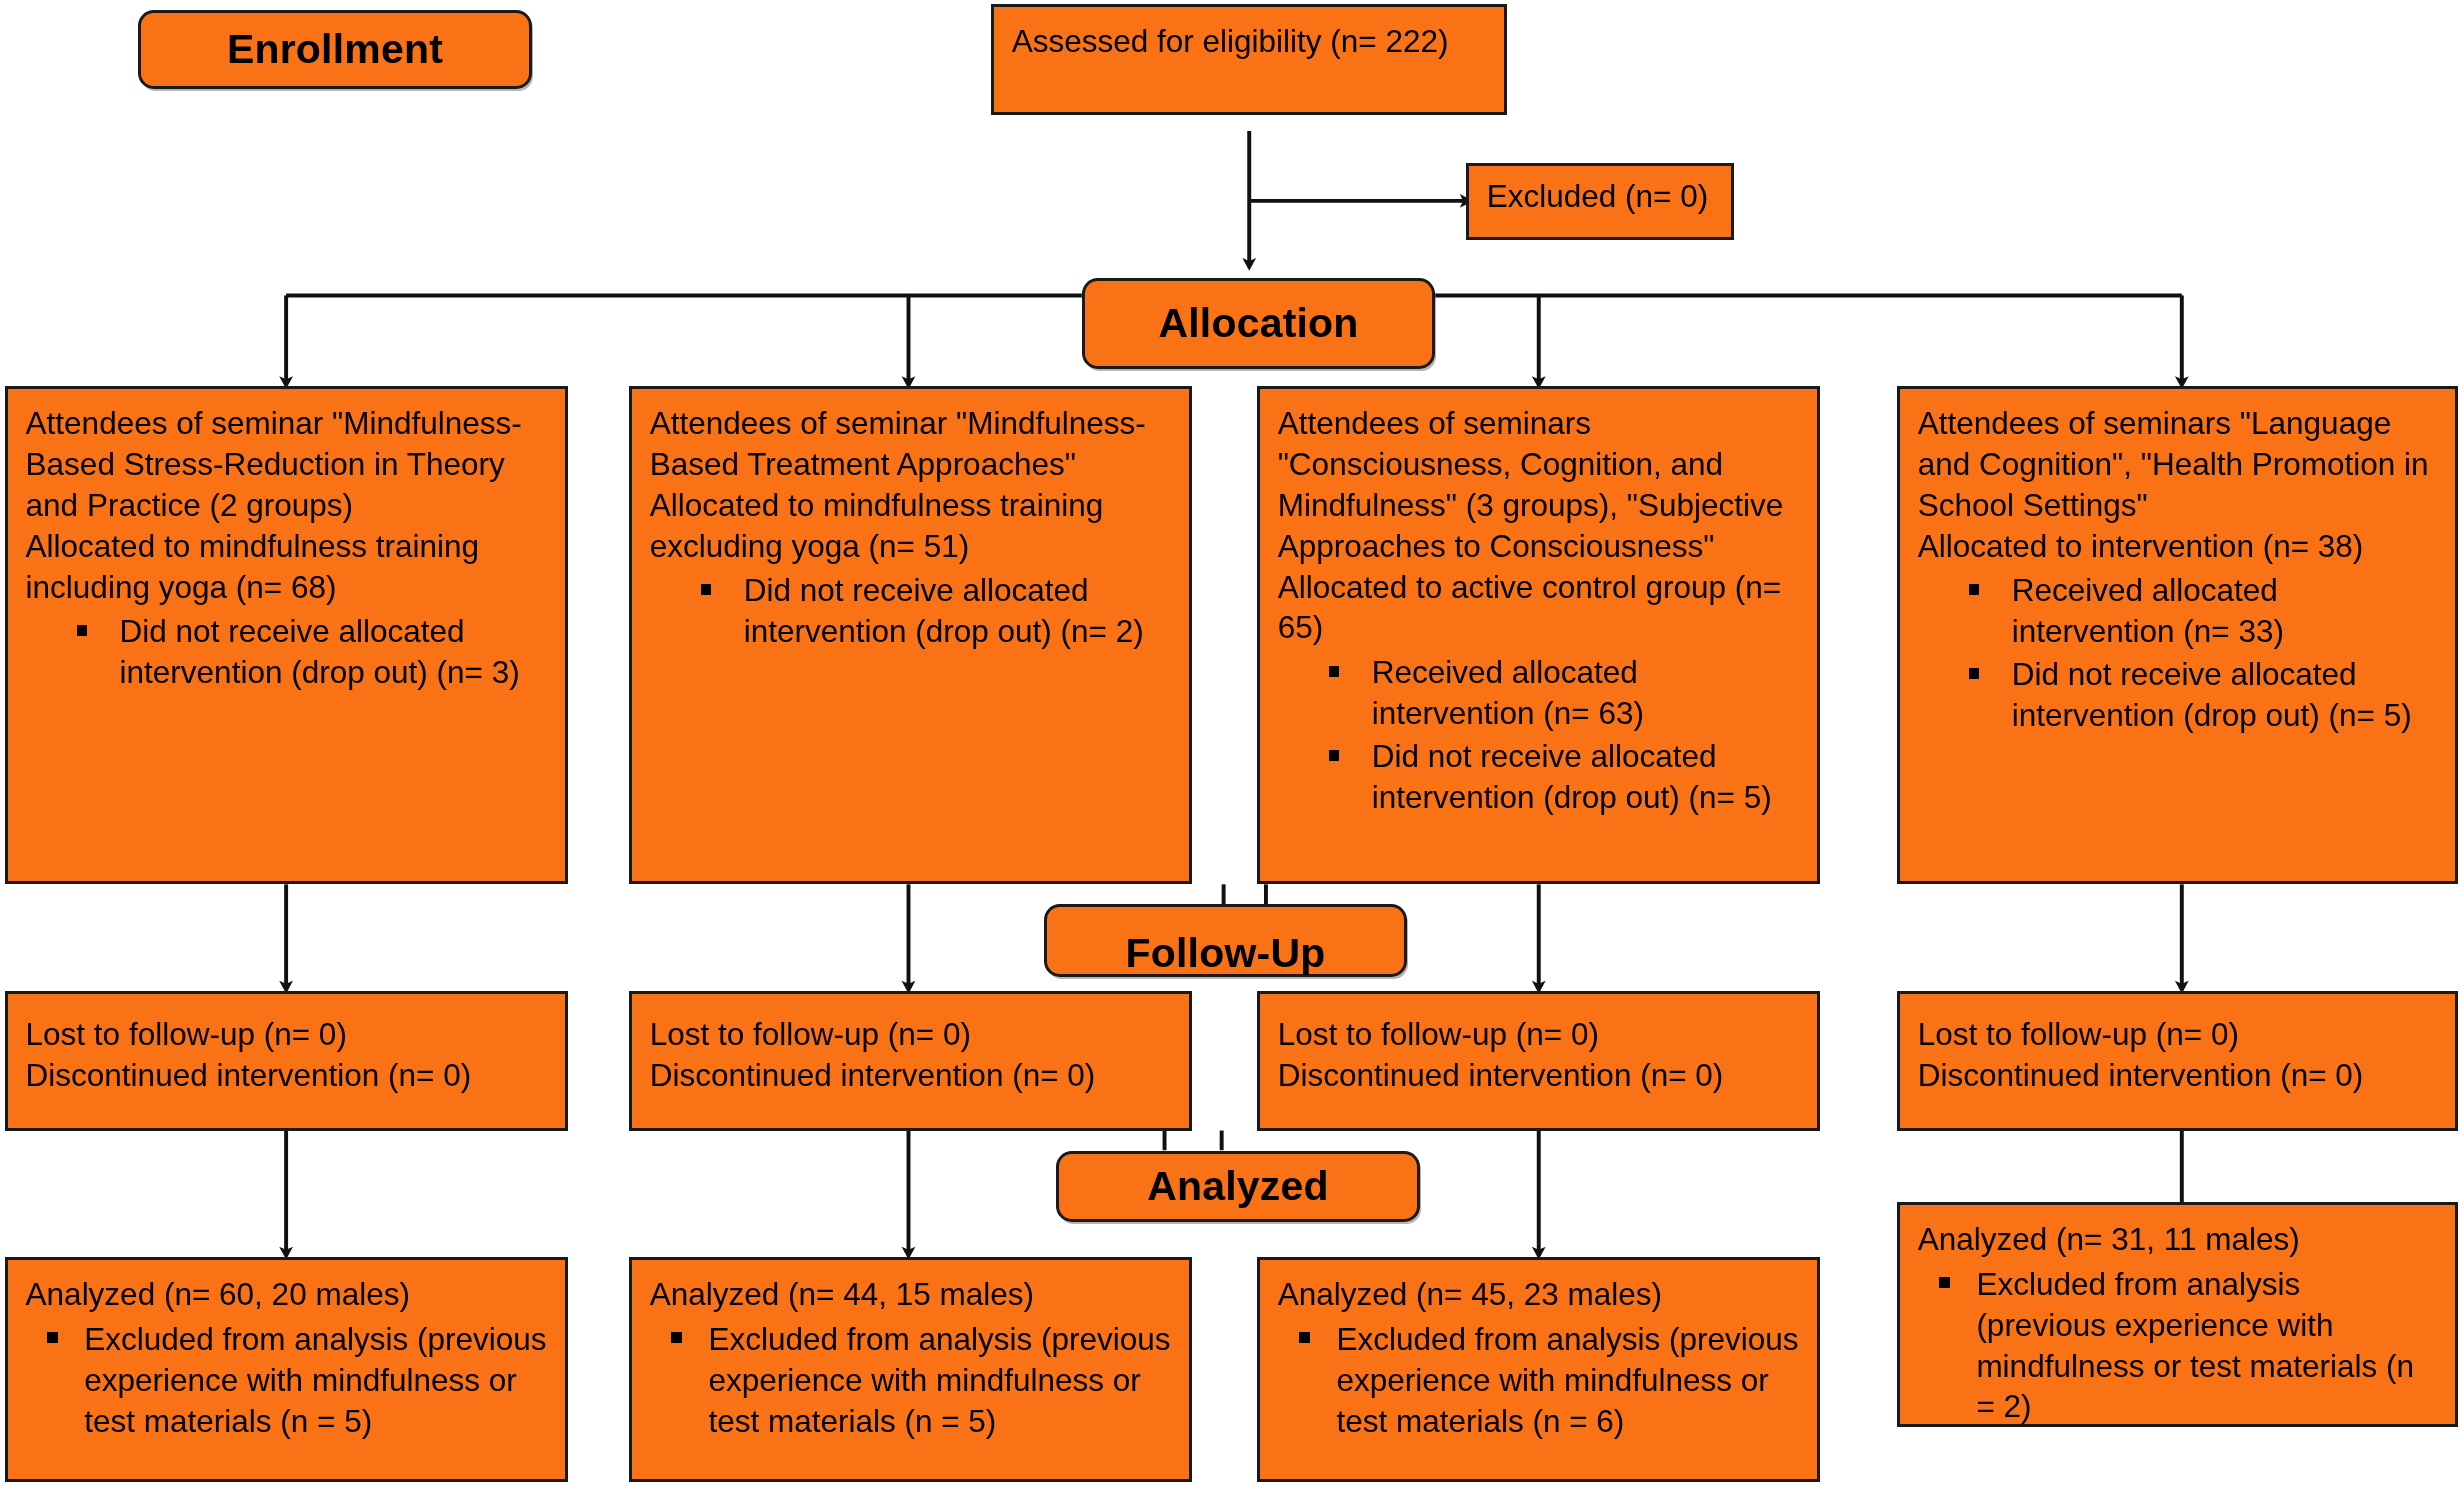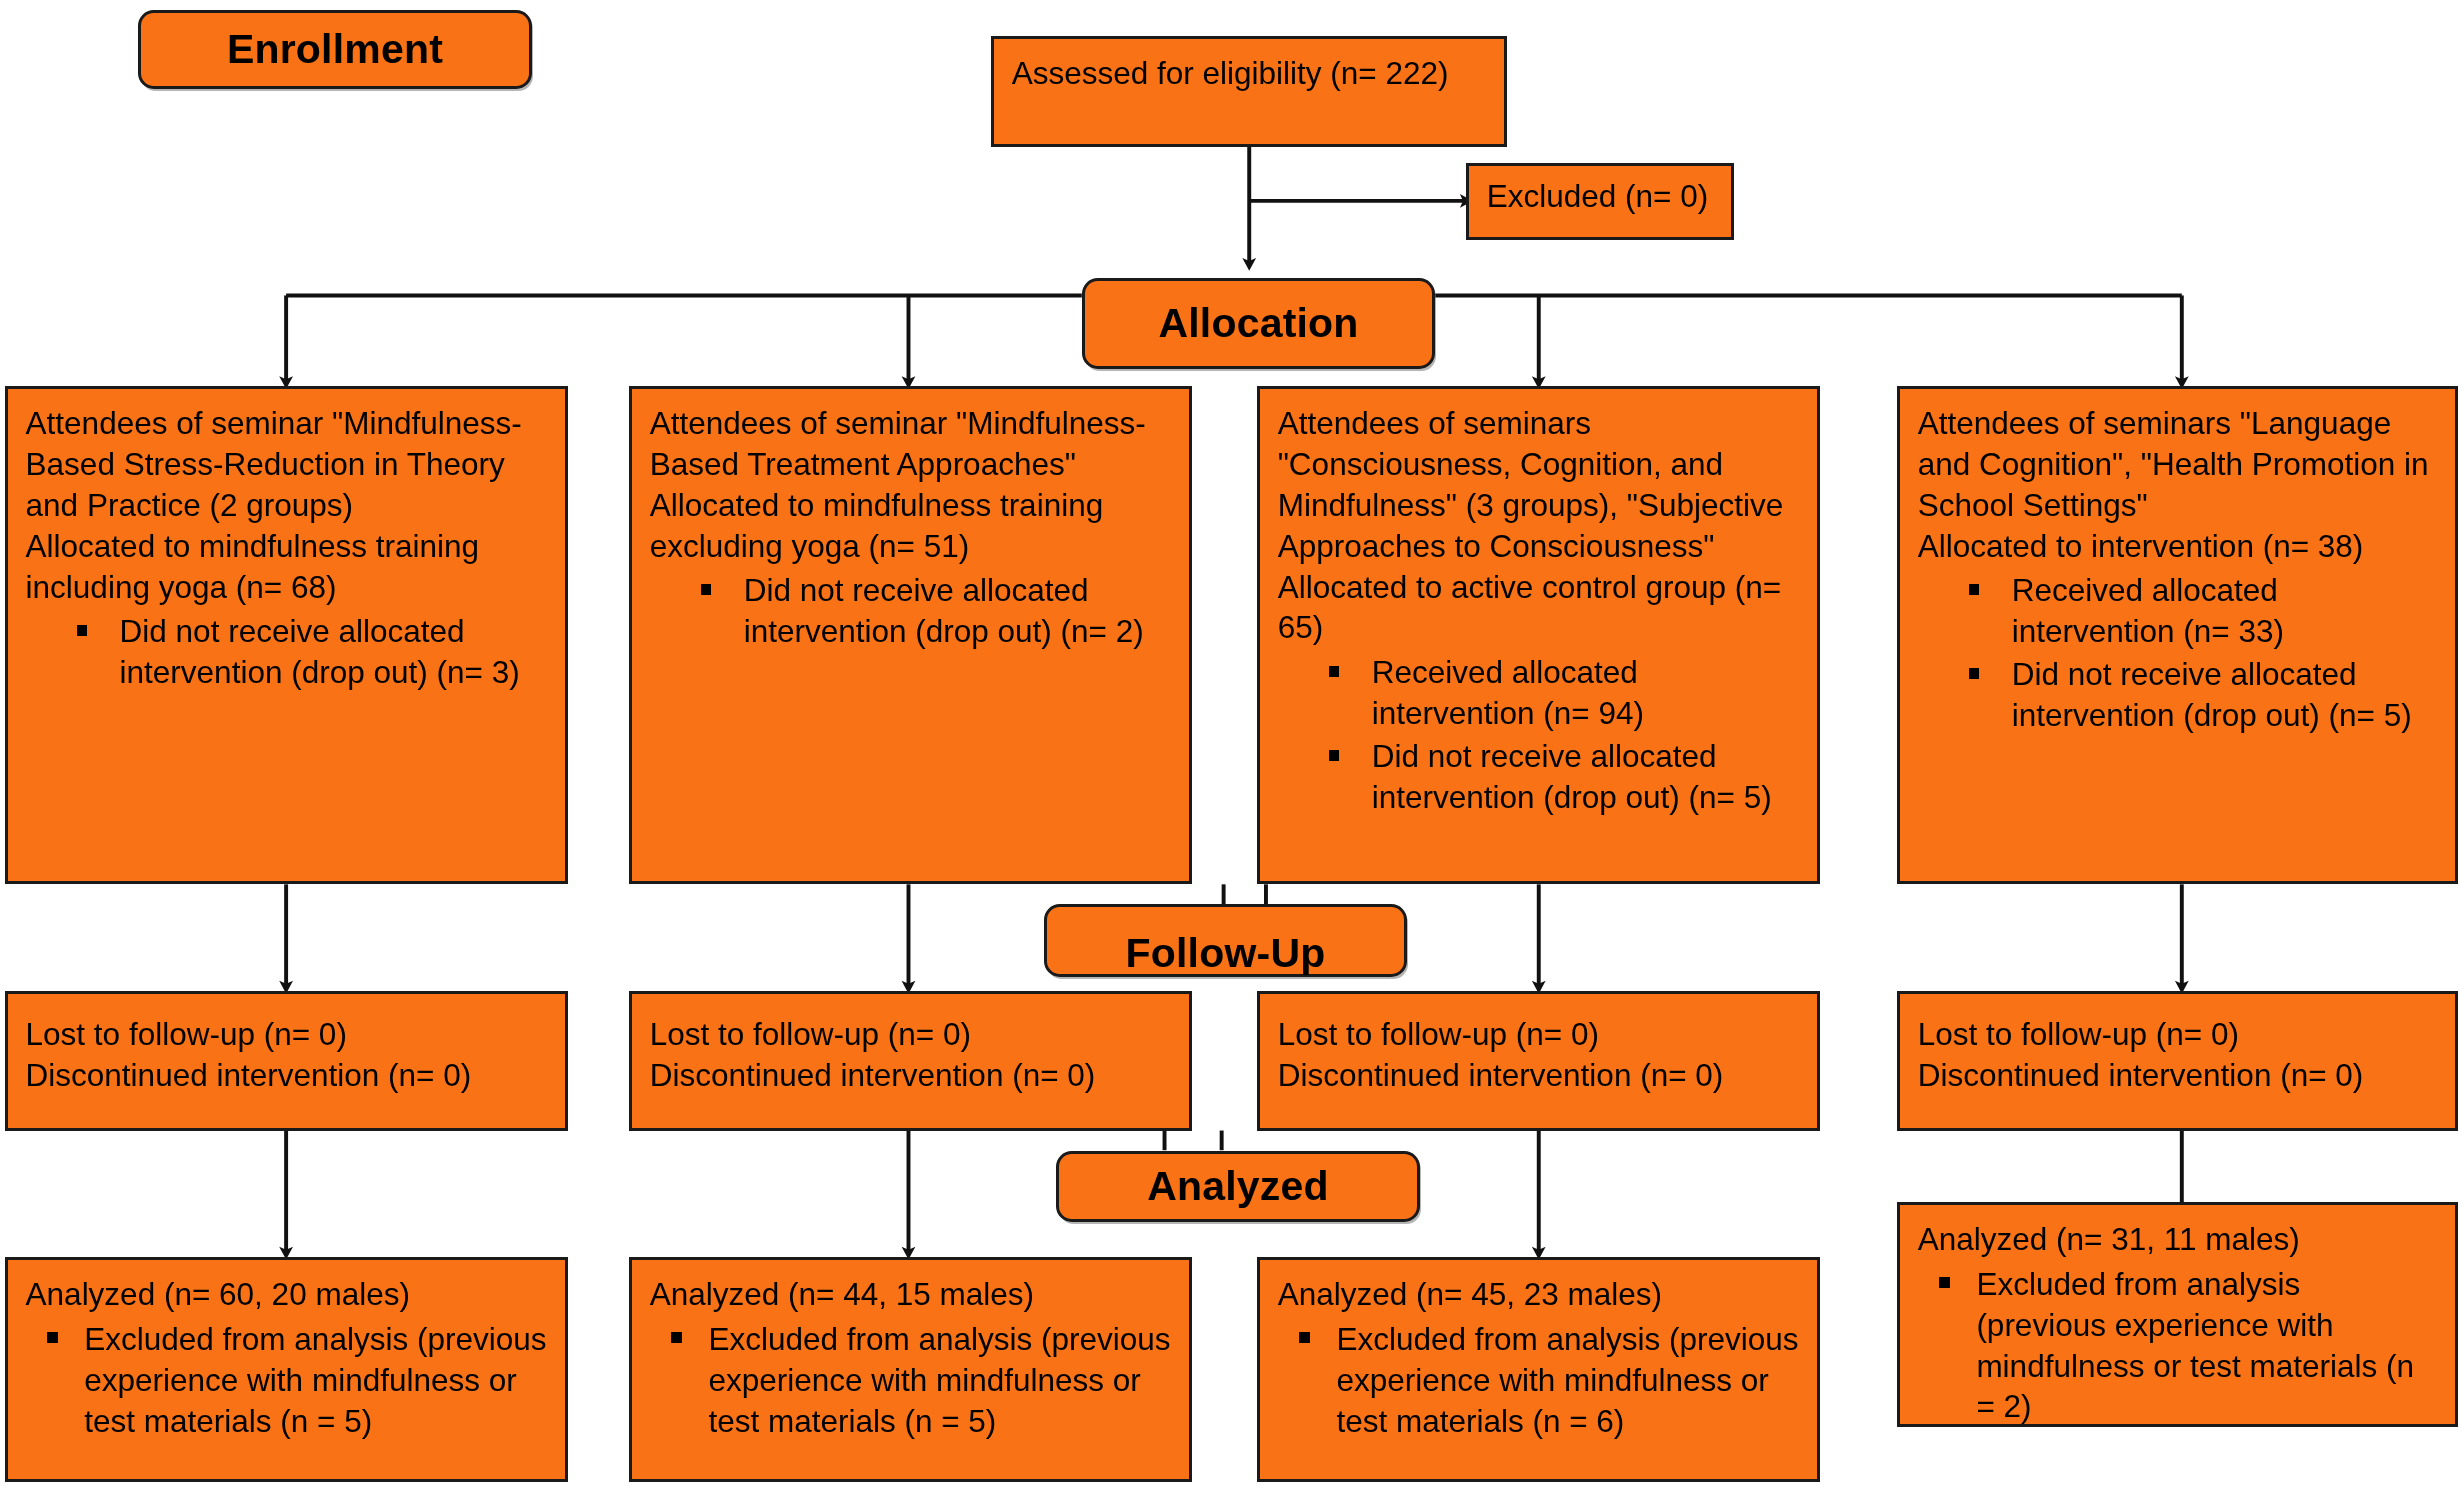--- a/index.html
+++ b/index.html
@@ -79,21 +79,21 @@
 
       <line x1="1182" y1="1148" x2="1182" y2="1168"></line>
       <line x1="1240" y1="1148" x2="1240" y2="1168"></line>
     </g>
   </svg>
 
   <div class="node pill" style="left:138px;top:9.9px;width:394px;height:79px;">
     <span class="pill-label">Enrollment</span>
   </div>
 
-  <div class="node box" style="left:991px;top:36px;width:516px;height:111px;">
+  <div class="node box" style="left:991px;top:4px;width:516px;height:111px;">
     <div class="box-inner">
       <div class="ln">Assessed for eligibility (n= 222)</div>
     </div>
   </div>
 
   <div class="node box" style="left:1466px;top:163px;width:268px;height:77px;">
     <div class="box-inner" style="padding-top:9.9px;">
       <div class="ln">Excluded (n= 0)</div>
     </div>
   </div>
@@ -120,21 +120,21 @@
         <li>Did not receive allocated intervention (drop out) (n= 2)</li>
       </ul>
     </div>
   </div>
 
   <div class="node box" style="left:1257px;top:386px;width:563px;height:498px;">
     <div class="box-inner">
       <div class="ln">Attendees of seminars "Consciousness, Cognition, and Mindfulness" (3 groups), "Subjective Approaches to Consciousness"</div>
       <div class="ln">Allocated to active control group (n= 65)</div>
       <ul class="bul">
-        <li>Received allocated intervention (n= 94)</li>
+        <li>Received allocated intervention (n= 63)</li>
         <li>Did not receive allocated intervention (drop out) (n= 5)</li>
       </ul>
     </div>
   </div>
 
   <div class="node box" style="left:1897px;top:386px;width:561px;height:498px;">
     <div class="box-inner">
       <div class="ln">Attendees of seminars "Language and Cognition", "Health Promotion in School Settings"</div>
       <div class="ln">Allocated to intervention (n= 38)</div>
       <ul class="bul">

